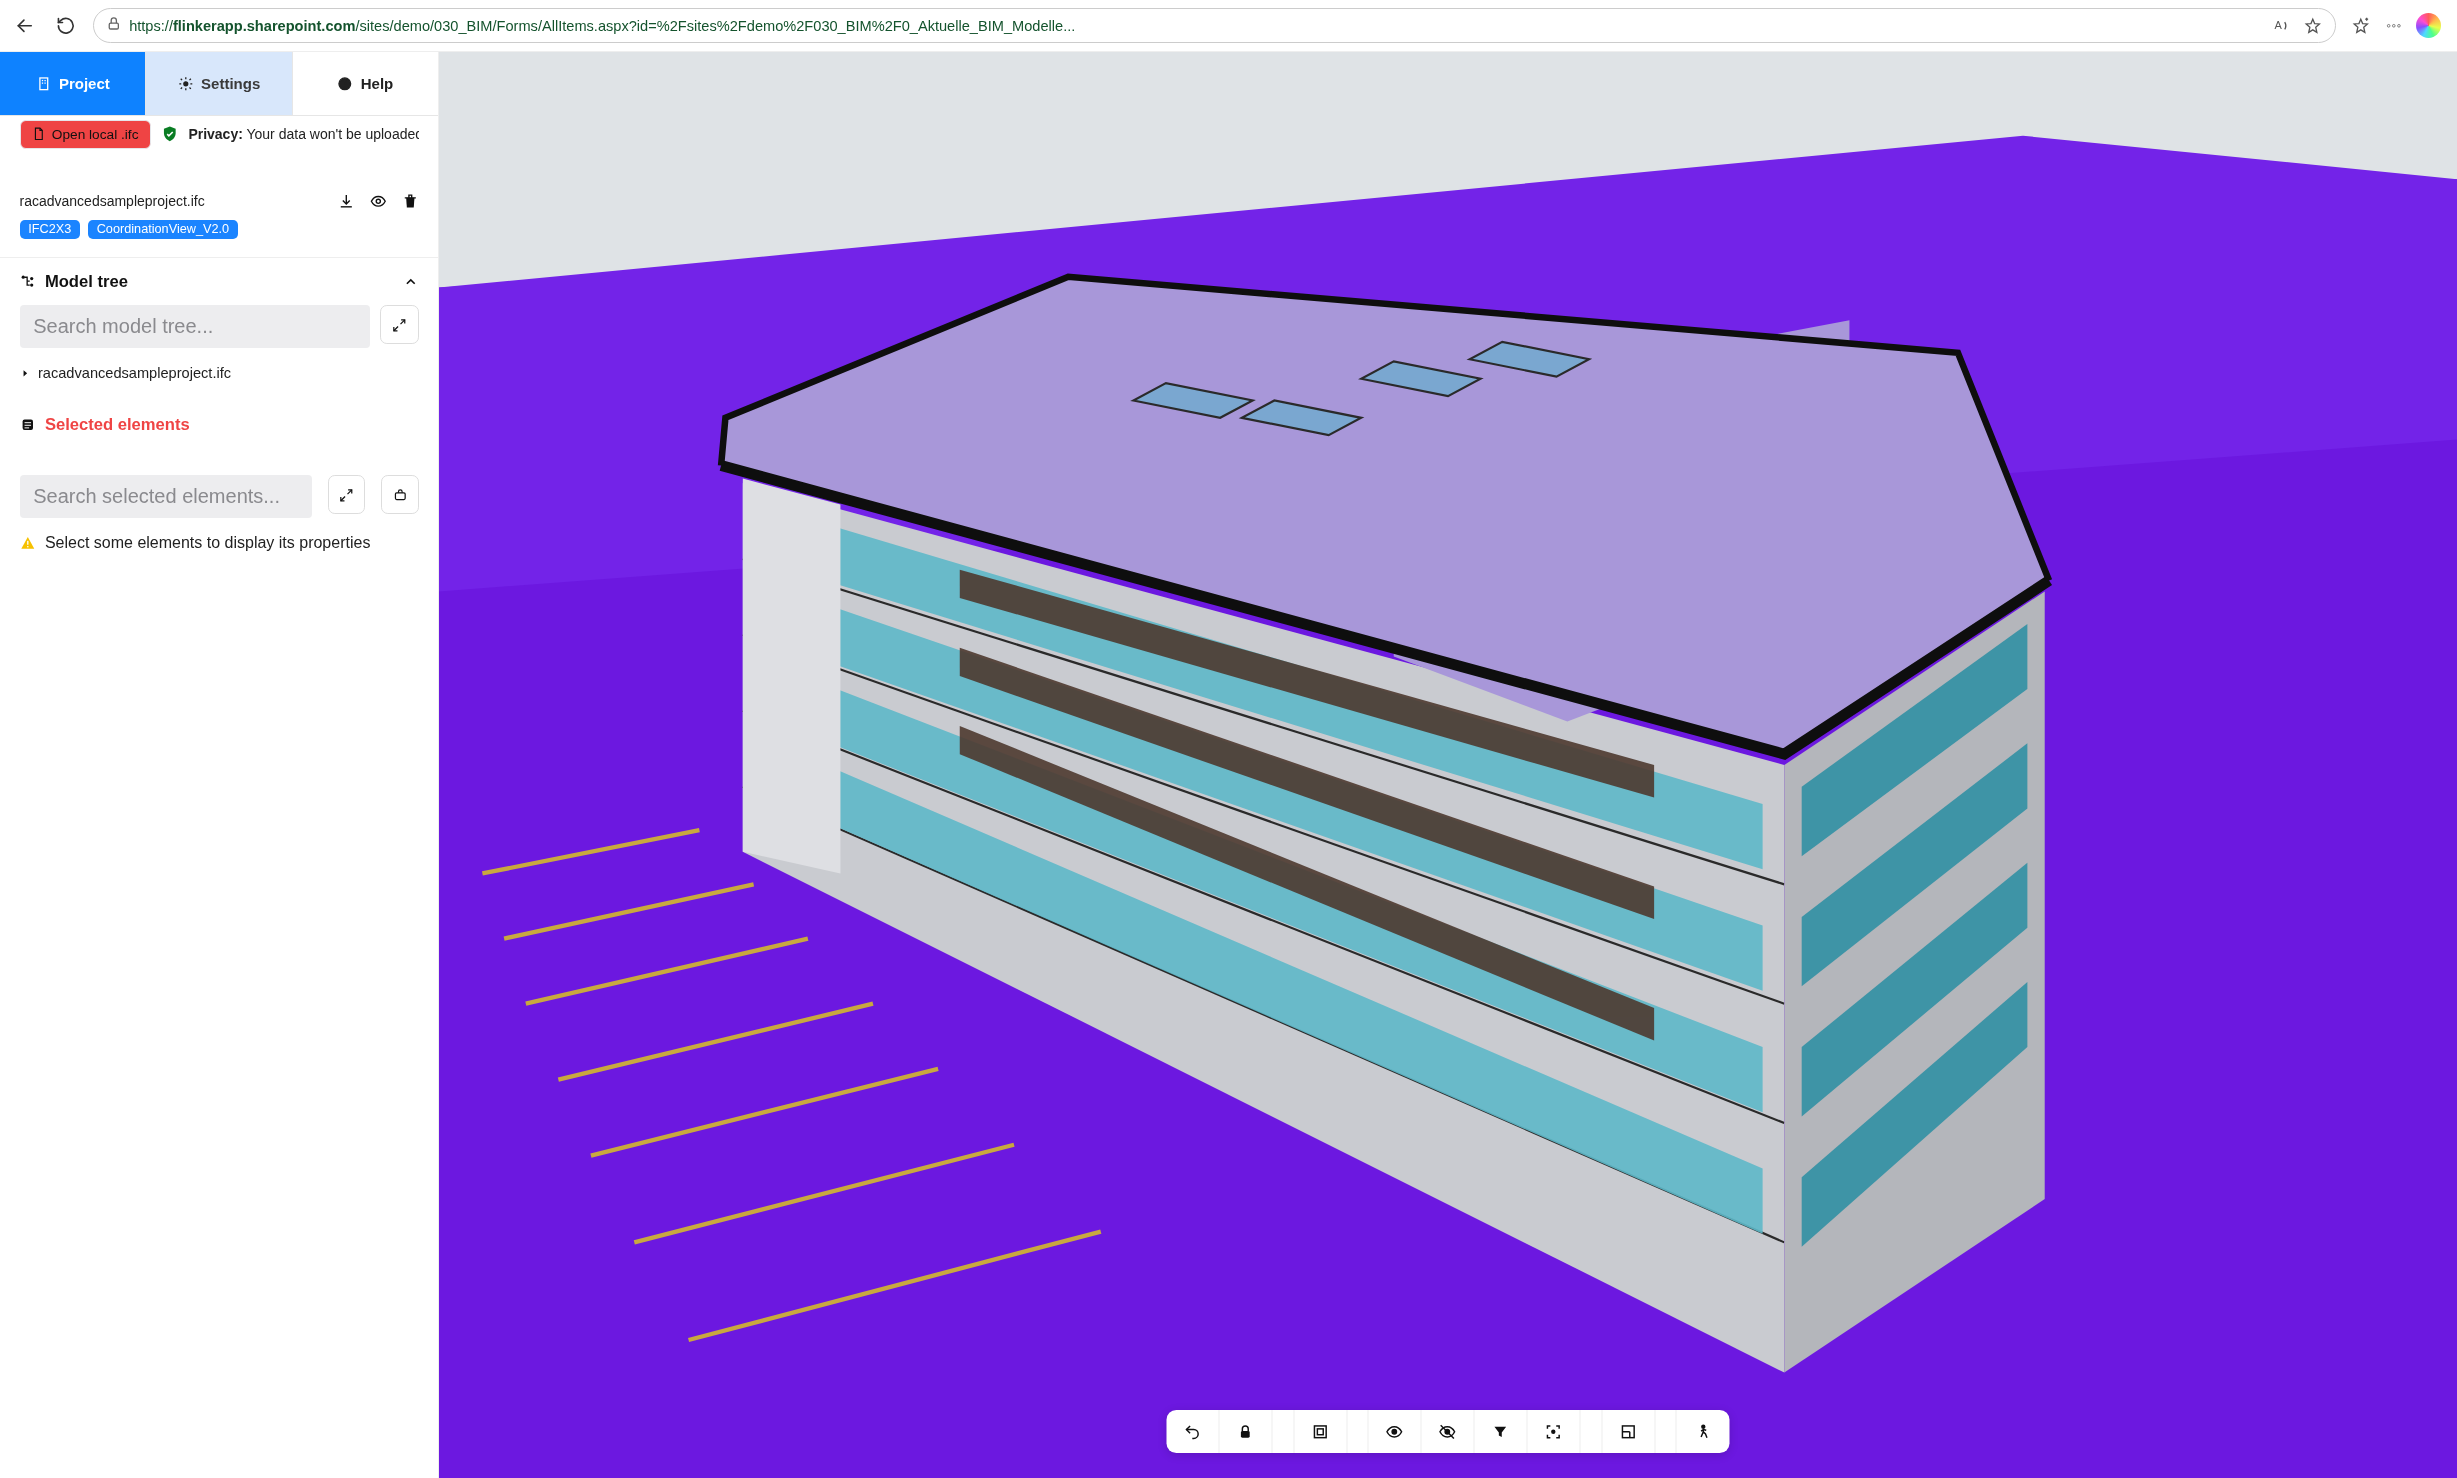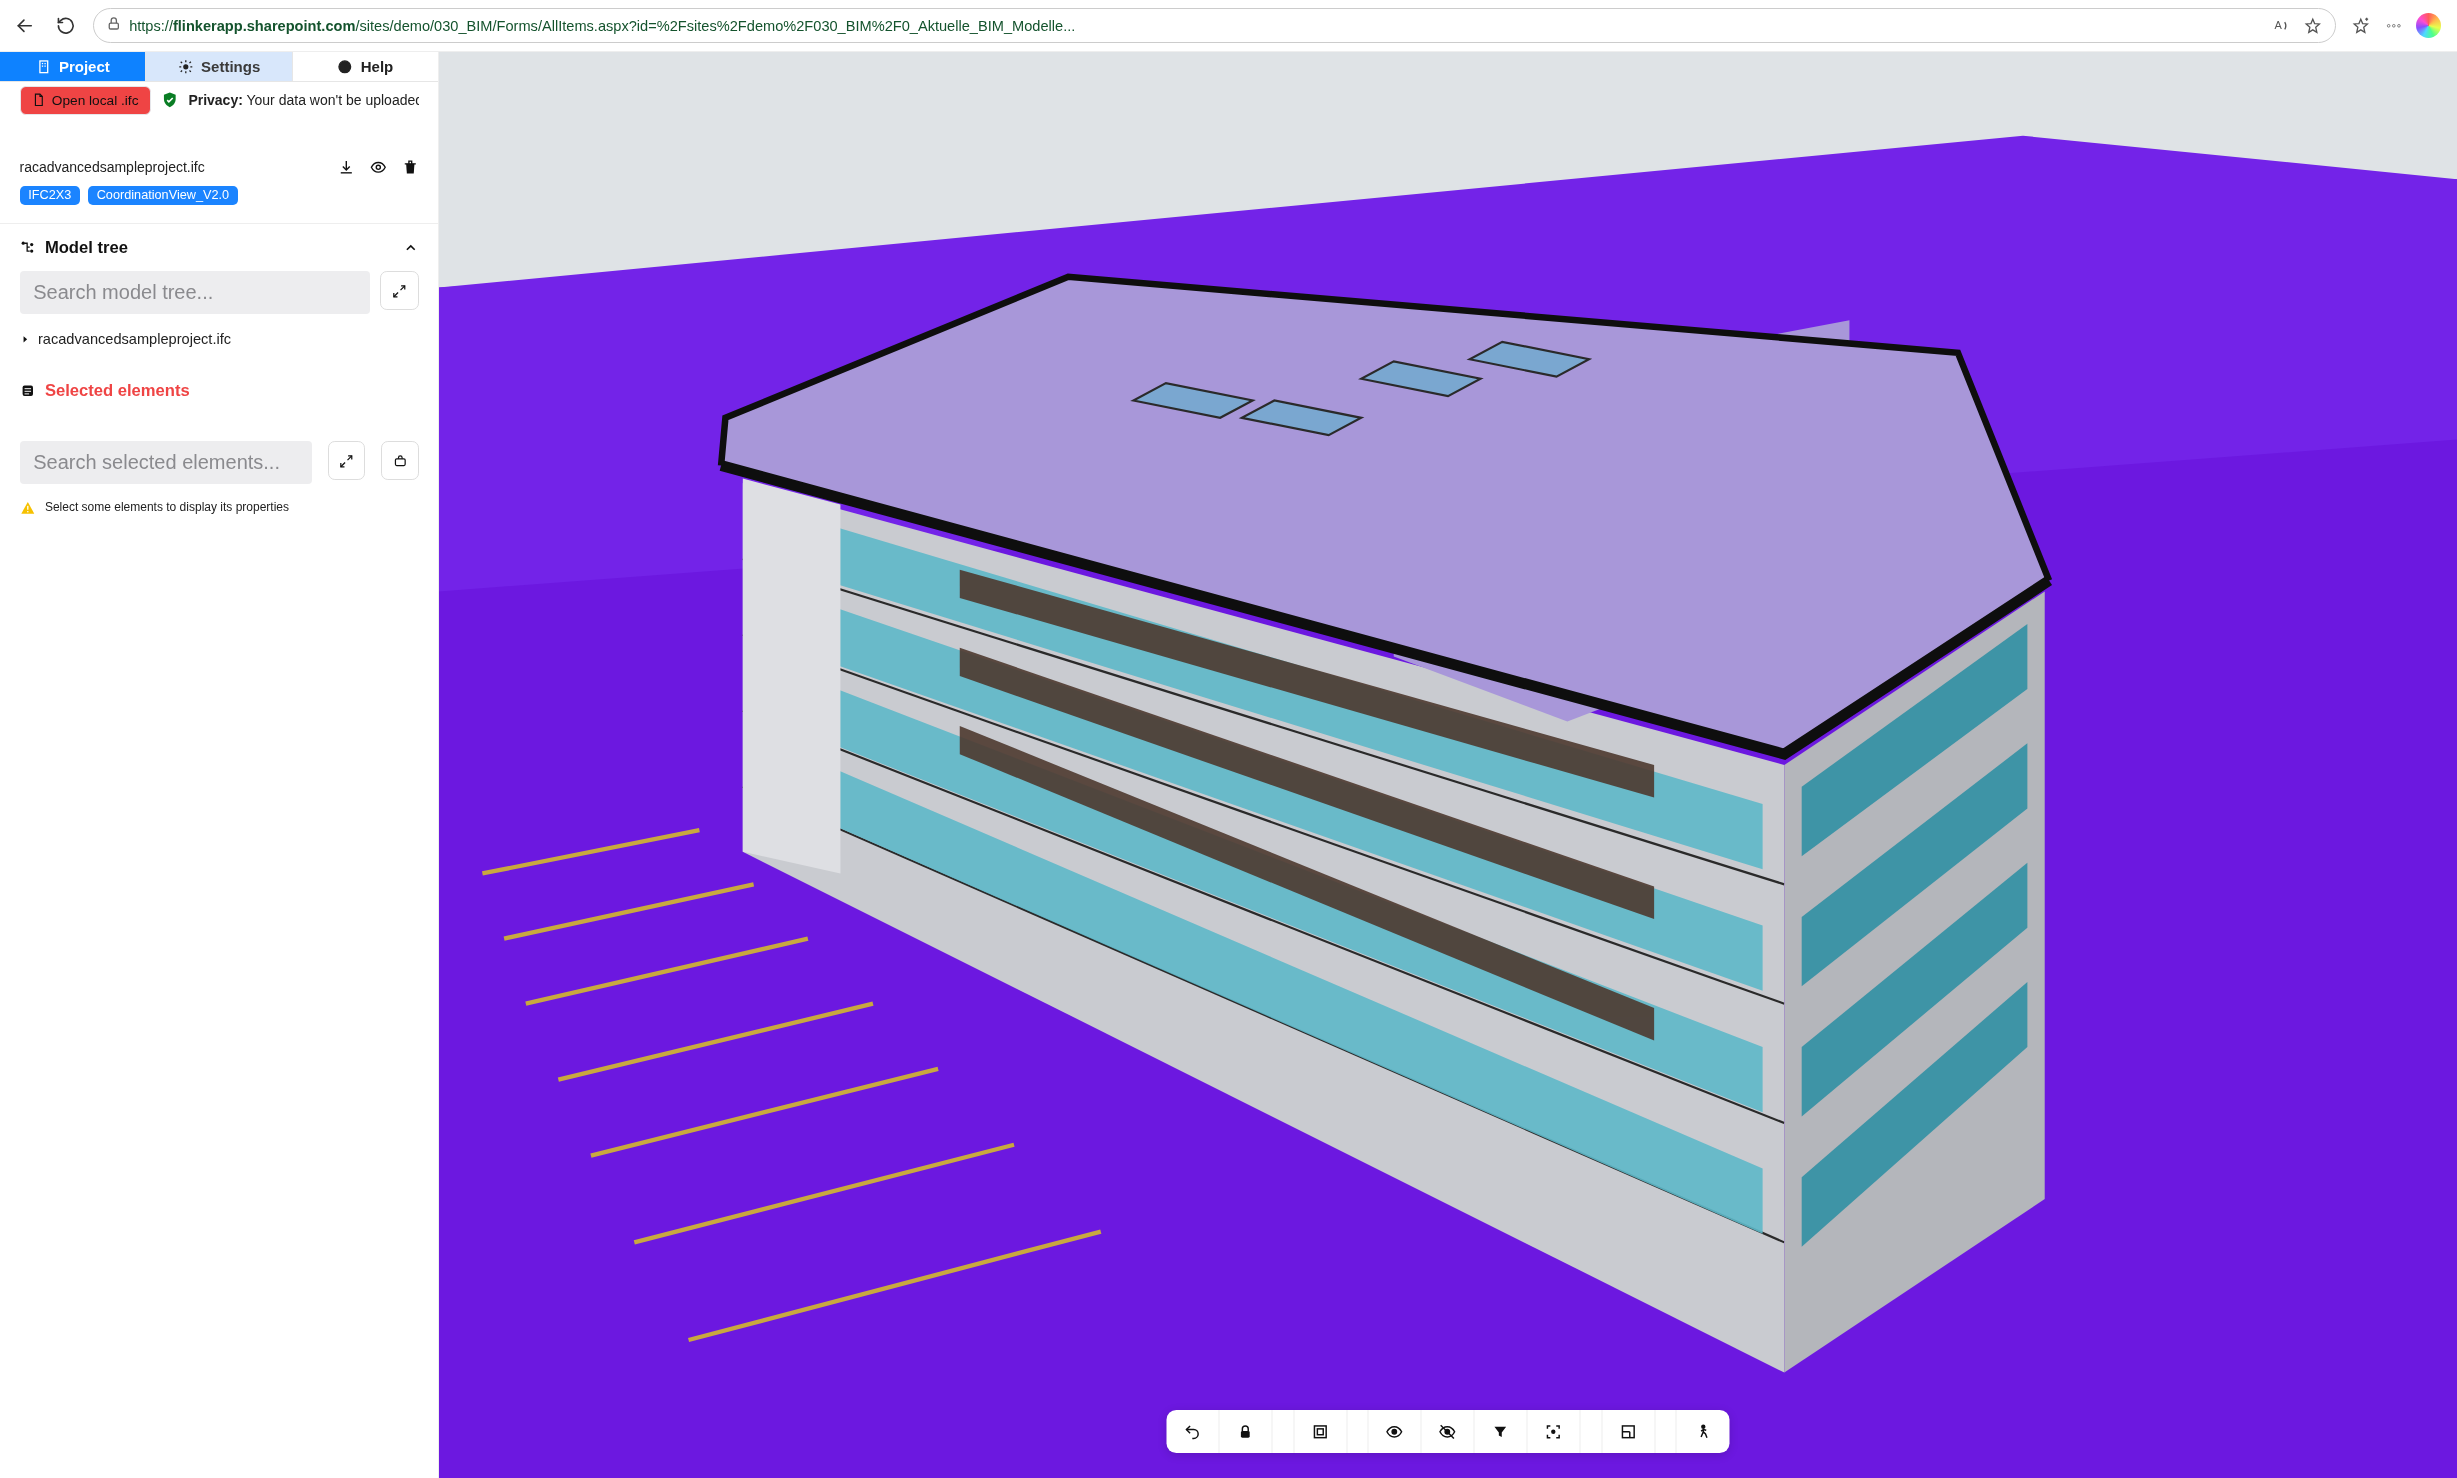--- a/index.html
+++ b/index.html
@@ -50,21 +50,21 @@
   min-width: 439px;
   background: #fff;
   display: flex;
   flex-direction: column;
   border-right: 1px solid #eee;
   overflow: hidden;
 }
 .tabs {
   display: flex;
   border-bottom: 1px solid #e6e6e6;
-  height: 30px;
+  height: 64px;
   background:#fff;
 }
 .tab {
   flex: 1;
   display: flex;
   align-items: center;
   justify-content: center;
   gap: 7.8px;
   font-size: 15px;
   font-weight: 600;
@@ -131,21 +131,21 @@
 .tree-row svg { width:10.7px; height:10.7px; }
 
 .section-head {
   display:flex; align-items:center; gap:9.8px; padding: 15.6px 19.5px 11.7px;
   font-size:16.6px; font-weight:700; color:#ef4444;
 }
 .section-head svg { width:15.6px; height:15.6px; }
 
 .sel-search-row { display:flex; gap:16px; padding: 0 19.5px 11.7px; margin-top: 29px;}
 .sel-search-row .search-input { flex:1; }
-.hint-row { display:flex; align-items:center; gap:9.8px; padding: 3.9px 19.5px; font-size:12px; color:#222;}
+.hint-row { display:flex; align-items:center; gap:9.8px; padding: 3.9px 19.5px; font-size:16px; color:#222;}
 .hint-row svg { width:15.6px; height:15.6px; flex-shrink:0;}
 
 
 .viewer {
   flex:1;
   position:relative;
   background:#dfe3e6;
   overflow:hidden;
 }
 .close-x {

